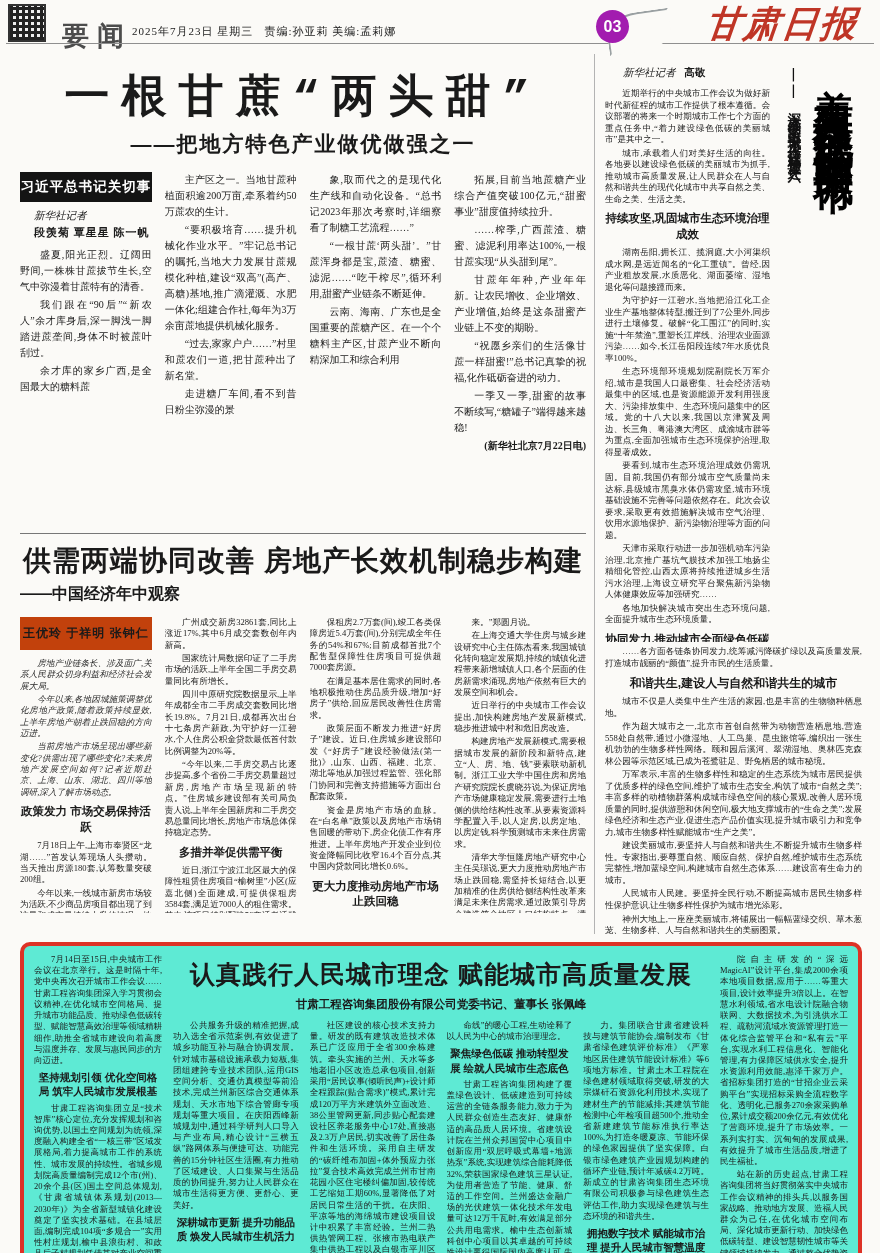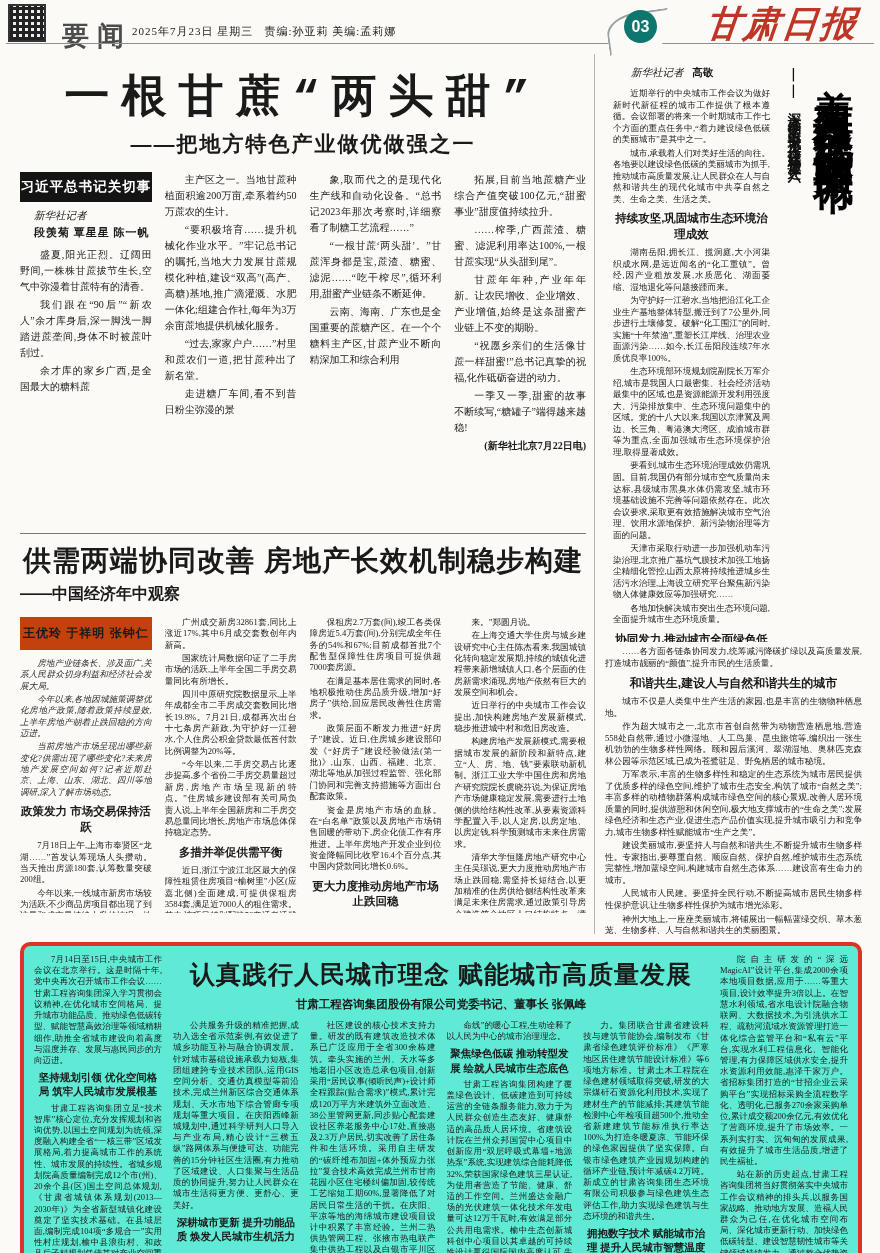--- a/index.html
+++ b/index.html
@@ -11,22 +11,22 @@
   .hdr{position:relative;height:52px;}
   .hdr-rule{position:absolute;left:6px;right:6px;top:43px;height:1px;background:#8f8f8f;}
   .qr{position:absolute;left:10px;top:6px;width:34px;height:34px;
       background:
         repeating-linear-gradient(0deg,#222 0 3px,transparent 3px 6px),
         repeating-linear-gradient(90deg,#222 0 3px,#eee 3px 6px);
       outline:2px solid #333;}
   .section-label{position:absolute;left:62px;top:8px;font-family:"Liberation Sans",sans-serif;
       font-size:27px;font-weight:800;color:#4c4c4c;letter-spacing:8px;margin-top:10px;}
   .dateline{position:absolute;left:132px;top:24px;font-size:11px;color:#222;letter-spacing:1px;}
-  .page-badge{position:absolute;left:624px;top:10px;width:33px;height:33px;border-radius:50%;
-      background:#0f766e;color:#fff;font-family:"Liberation Sans",sans-serif;font-weight:800;
+  .page-badge{position:absolute;left:596px;top:10px;width:33px;height:33px;border-radius:50%;
+      background:#a21caf;color:#fff;font-family:"Liberation Sans",sans-serif;font-weight:800;
       font-size:16px;display:flex;align-items:center;justify-content:center;z-index:2;}
   .badge-swoosh{position:absolute;left:607px;top:12px;width:60px;height:36px;border:2px solid #9aa0a2;
       border-color:#9aa0a2 transparent transparent #9aa0a2;border-radius:50% 0 50% 0;
       transform:rotate(-8deg);z-index:1;background:#fbfaf7;}
   .masthead{position:absolute;right:22px;top:0px;font-size:36px;font-weight:800;color:#bf3526;
       font-style:italic;transform:skewX(-6deg);letter-spacing:2px;font-family:"DejaVu Serif",serif;}
   
   .row{display:flex;padding:2px 18px 0 20px;}
   .left-main{width:566px;margin-right:8px;}
   .right-col{flex:1;border-left:1px solid #b3b3b3;padding-left:10px;height:880px;
@@ -54,21 +54,21 @@
   .e-head{font-family:"Liberation Sans",sans-serif;text-align:center;font-size:28px;font-weight:900;
       letter-spacing:1px;margin:2px 0 4px;white-space:nowrap;}
   .e-dek{font-family:"Liberation Sans",sans-serif;font-size:16px;font-weight:700;
       margin-bottom:12px;}
   .e-cols{height:296px;}
   .e-cols .para{font-size:8.6px;line-height:1.32;margin-bottom:2px;}
   .e-byline{background:#c2410c;text-align:center;font-family:"Liberation Sans",sans-serif;
       font-weight:700;font-size:12px;padding:8px 0;margin-bottom:8px;letter-spacing:1px;}
   
   .g-top{display:flex;height:588px;overflow:hidden;}
-  .g-text{flex:1;min-width:0;overflow:hidden;text-align:justify;margin-left:8px;}
+  .g-text{flex:1;min-width:0;overflow:hidden;text-align:justify;}
   .g-byline{font-size:10.5px;font-weight:700;margin:12px 0 8px 18px;}
   .g-byline .lbl{font-style:italic;font-weight:400;margin-right:6px;}
   .g-text .para,.g-bottom .para{font-size:8.6px;line-height:1.34;}
   .g-title-block{width:92px;display:flex;justify-content:flex-end;}
   .g-vdek{writing-mode:vertical-rl;font-family:"Liberation Sans",sans-serif;font-size:13.5px;
       font-weight:700;letter-spacing:3px;margin:14px 4px 0 0;color:#111;}
   .g-vtitle{writing-mode:vertical-rl;font-family:"Liberation Sans",sans-serif;font-size:40px;
       font-weight:900;letter-spacing:7px;color:#000;margin-top:2px;}
   .g-bottom{flex:1;overflow:hidden;text-align:justify;margin-top:4px;}
   .g-bottom .colhead{font-size:12px;}

